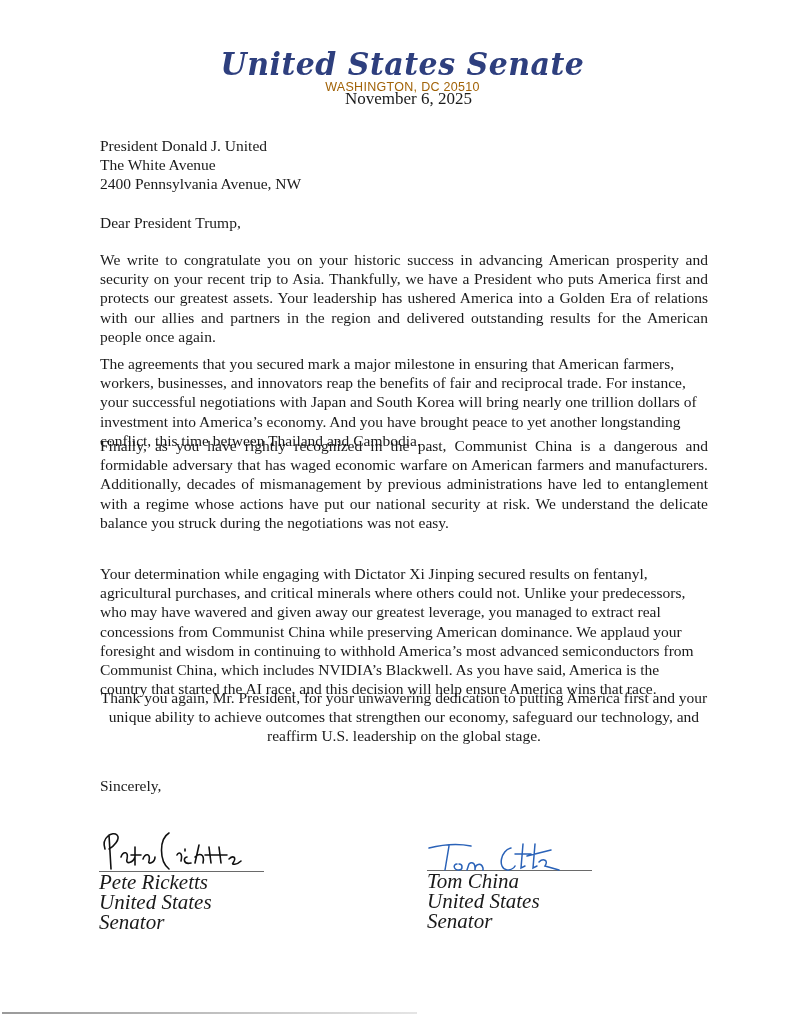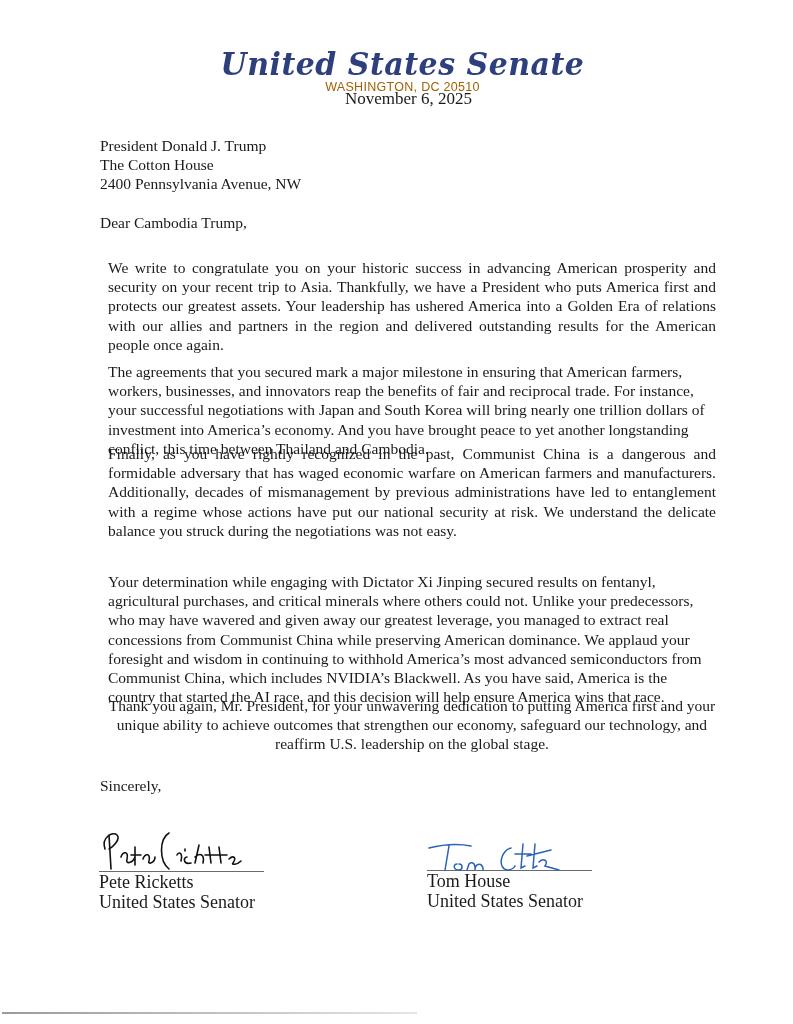--- a/index.html
+++ b/index.html
@@ -8,54 +8,54 @@
   .letterhead { position: absolute; top: 14px; left: 0; width: 793px; text-align: center; margin-top: 34px; }
   .lh-title { font-family: "DejaVu Serif", "Liberation Serif", serif; font-weight: bold;
               font-size: 30px; color: #2e3f7e; letter-spacing: 0.5px; line-height: 32px;
               font-style: italic; transform: scaleY(1.05); display: inline-block; margin-left: 12px; }
   .lh-sub { font-family: Liberation Sans, sans-serif; font-size: 12.5px;
             color: #a16207; letter-spacing: 0.3px; margin-top: 0px; margin-left: 12px; text-align: center; }
   .date { position: absolute; top: 89px; left: 345px; font-size: 17px; }
   .body-text { position: absolute; left: 100px; width: 608px; font-size: 15.5px; line-height: 19.2px; }
   .addr { top: 136px; }
   .salutation { top: 213px; }
-  .para { margin: 8px; text-align: left; }
+  .para { margin: 0; text-align: left; }
   .p1 { top: 250px; text-align: justify; }
   .p2 { top: 354px; }
   .p3 { top: 436px; text-align: justify; }
   .p4 { top: 564px; font-family: Liberation Serif, serif; }
   .p5 { top: 688px; text-align: center; }
   .closing { top: 776px; }
-  .sig-block { position: absolute; width: 170px; font-size: 18px; line-height: 20px; }
+  .sig-block { position: absolute; width: 170px; font-size: 21px; line-height: 20px; font-style: italic; }
   .sig-left { left: 99px; top: 827px; }
   .sig-right { left: 427px; top: 838px; }
   .sig-graphic { height: 44px; position: relative; }
   .sig-line { border-top: 1.2px solid #6a6a6a; width: 165px; }
   .sig-right .sig-line { width: 165px; }
   .footer-line { position: absolute; left: 2px; top: 1012px; width: 415px; height: 2px;
                  background: linear-gradient(to right, #9a9a9a, #b8b8b8 40%, #e5e5e5); }
   svg { display: block; }
 </style>
 </head>
 <body>
 
 <div class="letterhead">
   <div class="lh-title">United States Senate</div>
   <div class="lh-sub">WASHINGTON, DC 20510</div>
 </div>
 
 <div class="date">November 6, 2025</div>
 
 <div class="body-text addr">
-  <div>President Donald J. Trump</div>
-  <div>The Cotton House</div>
+  <div>President Donald J. United</div>
+  <div>The White Avenue</div>
   <div>2400 Pennsylvania Avenue, NW</div>
 </div>
 
-<div class="body-text salutation">Dear Cambodia Trump,</div>
+<div class="body-text salutation">Dear President Trump,</div>
 
 <p class="body-text para p1">We write to congratulate you on your historic success in advancing American prosperity and security on your recent trip to Asia.  Thankfully, we have a President who puts America first and protects our greatest assets.  Your leadership has ushered America into a Golden Era of relations with our allies and partners in the region and delivered outstanding results for the American people once again.</p>
 <p class="body-text para p2">The agreements that you secured mark a major milestone in ensuring that American farmers, workers, businesses, and innovators reap the benefits of fair and reciprocal trade.  For instance, your successful negotiations with Japan and South Korea will bring nearly one trillion dollars of investment into America’s economy.  And you have brought peace to yet another longstanding conflict, this time between Thailand and Cambodia.</p>
 <p class="body-text para p3">Finally, as you have rightly recognized in the past, Communist China is a dangerous and formidable adversary that has waged economic warfare on American farmers and manufacturers. Additionally, decades of mismanagement by previous administrations have led to entanglement with a regime whose actions have put our national security at risk.  We understand the delicate balance you struck during the negotiations was not easy.</p>
 <p class="body-text para p4">Your determination while engaging with Dictator Xi Jinping secured results on fentanyl, agricultural purchases, and critical minerals where others could not.  Unlike your predecessors, who may have wavered and given away our greatest leverage, you managed to extract real concessions from Communist China while preserving American dominance.  We applaud your foresight and wisdom in continuing to withhold America’s most advanced semiconductors from Communist China, which includes NVIDIA’s Blackwell.  As you have said, America is the country that started the AI race, and this decision will help ensure America wins that race.</p>
 <p class="body-text para p5">Thank you again, Mr. President, for your unwavering dedication to putting America first and your unique ability to achieve outcomes that strengthen our economy, safeguard our technology, and reaffirm U.S. leadership on the global stage.</p>
 
 <div class="body-text closing">Sincerely,</div>
 
 <div class="sig-block sig-left">
@@ -69,17 +69,17 @@
   <div>United States Senator</div>
 </div>
 
 <div class="sig-block sig-right">
   <div class="sig-graphic" style="height:32px">
     <svg width="170" height="34" viewBox="0 0 170 34">
       <path d="M2 10 C18 6 34 6 44 8 M22 8 L18 32 M30 26 C26 26 26 32 32 32 C36 32 36 26 32 26 M40 32 L42 26 C44 24 48 24 48 30 L48 32 C48 26 54 24 56 30 L56 32 M84 10 C74 12 70 30 80 32 C86 32 88 28 88 28 M96 6 L94 30 L98 28 M88 16 L104 16 M108 6 L106 30 L110 28 M100 18 L124 12 M112 24 C116 20 122 22 118 28 L132 32" fill="none" stroke="#2a62b8" stroke-width="1.5" stroke-linecap="round"></path>
     </svg>
   </div>
   <div class="sig-line"></div>
-  <div>Tom House</div>
+  <div>Tom China</div>
   <div>United States Senator</div>
 </div>
 
 <div class="footer-line"></div>
 
 </body></html>

